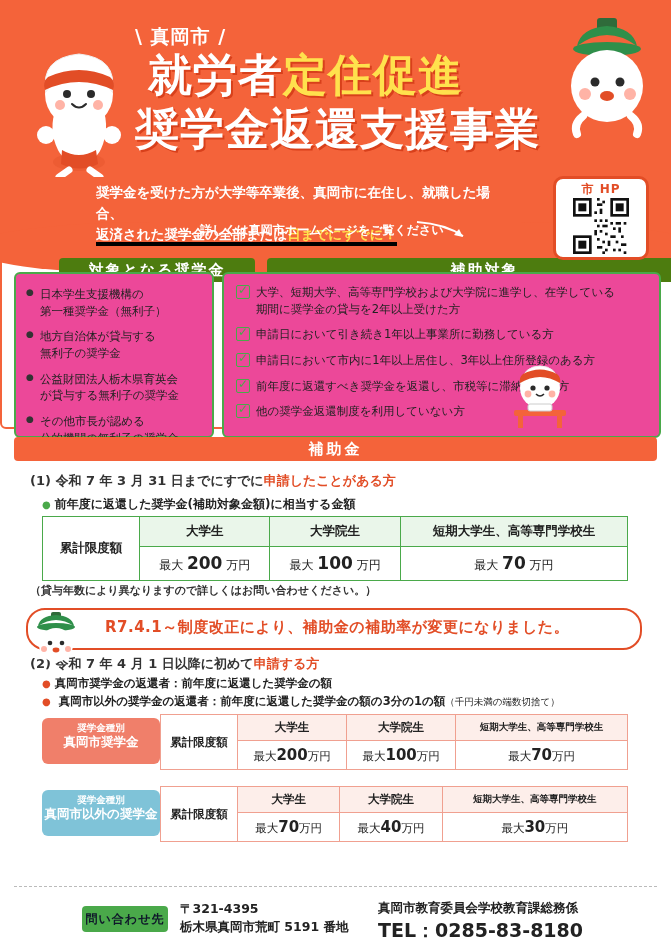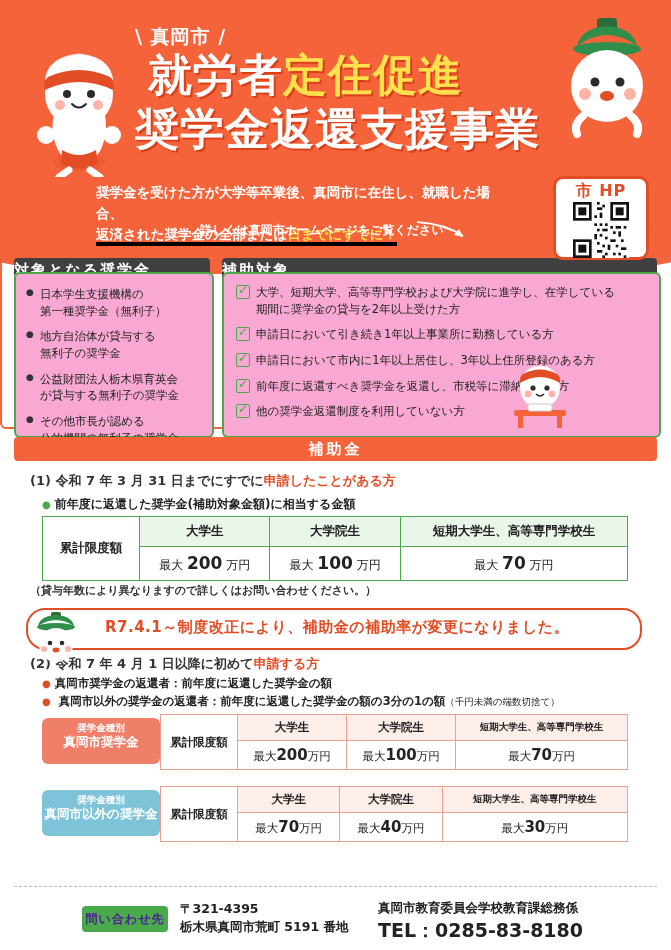--- a/index.html
+++ b/index.html
@@ -57,42 +57,42 @@
   .arrow-curve{
     position:absolute;left:415px;top:218px;width:60px;height:22px;
   }
 
   
   .qr-box{
     position:absolute;right:22px;top:176px;width:90px;height:78px;
     background:#ffffff;border:3px solid #e24d26;border-radius:10px;
     text-align:center;z-index:6;
   }
-  .qr-label{font-size:16px;font-weight:bold;color:#e24d26;margin-top:2px;letter-spacing:1px;}
+  .qr-label{font-size:12px;font-weight:bold;color:#e24d26;margin-top:2px;letter-spacing:1px;}
   .qr-img{width:56px;height:56px;margin:0 auto;display:block;}
 
   
   .mascot{position:absolute;z-index:5;}
   
   .m-left{left:24px;top:42px;width:110px;height:135px;}
   
   .m-right{right:14px;top:16px;width:100px;height:130px;}
   
   .m-mid{left:496px;top:358px;width:88px;height:72px;}
   
   .m-band{left:30px;top:612px;width:52px;height:52px;}
 
   
   .sec-head{
     position:absolute;height:24px;line-height:24px;
-    background:#404040;color:#ffffff;font-weight:bold;font-size:15px;
-    border-radius:4px;letter-spacing:2px;
+    background:#4d7c0f;color:#ffffff;font-weight:bold;font-size:15px;
+    text-align:center;border-radius:4px;letter-spacing:2px;margin-left:45px;
   }
   .panel{
-    position:absolute;border:2px solid #4aa94a;border-radius:6px;background:#f9a8d4;
+    position:absolute;border:2px solid #4aa94a;border-radius:6px;background:#ec4899;
   }
 
   
   .p-left{left:14px;top:272px;width:196px;height:162px;}
   .h-left{left:14px;top:258px;width:196px;}
   .list-left{padding:12px 8px 0 10px;font-size:11.5px;line-height:1.45;color:#222;}
   .list-left li{list-style:none;margin:0 0 9px 0;position:relative;padding-left:14px;}
   .list-left li:before{content:"●";position:absolute;left:0;top:0;color:#333;font-size:9px;}
   .list-left ul{margin:0;padding:0;}
 
@@ -165,21 +165,21 @@
   table.t2.a{top:714px;}
   table.t2.b{top:786px;}
   table.t2 td{border:1px solid #f0a090;text-align:center;padding:5px 1px;}
   table.t2 .hdr{background:#fdeeea;font-weight:bold;font-size:11.5px;}
   table.t2 .lbl{background:#fff;font-weight:bold;font-size:11.5px;width:74px;}
   table.t2 .hdr.sm{font-size:9.5px;}
   .big2{font-size:15px;font-weight:bold;}
 
   
   .foot-btn{
-    position:absolute;left:82px;top:906px;width:86px;height:26px;background:#4aa94a;color:#4c1d95;
+    position:absolute;left:82px;top:906px;width:86px;height:26px;background:#4aa94a;color:#0f172a;
     border-radius:4px;font-size:12px;font-weight:bold;text-align:center;line-height:26px;letter-spacing:1px;
   }
   .foot-addr{position:absolute;left:180px;top:900px;font-size:12.5px;color:#222;line-height:1.45;font-weight:bold;}
   .foot-org{position:absolute;left:378px;top:900px;font-size:12.5px;color:#222;font-weight:bold;text-align:right;}
   .foot-tel{position:absolute;left:378px;top:918px;font-size:19px;color:#222;font-weight:bold;}
 
   .dot-div{position:absolute;left:14px;top:886px;width:643px;height:1px;border-top:1px dashed #bbb;}
 </style>
 </head>
 <body>

